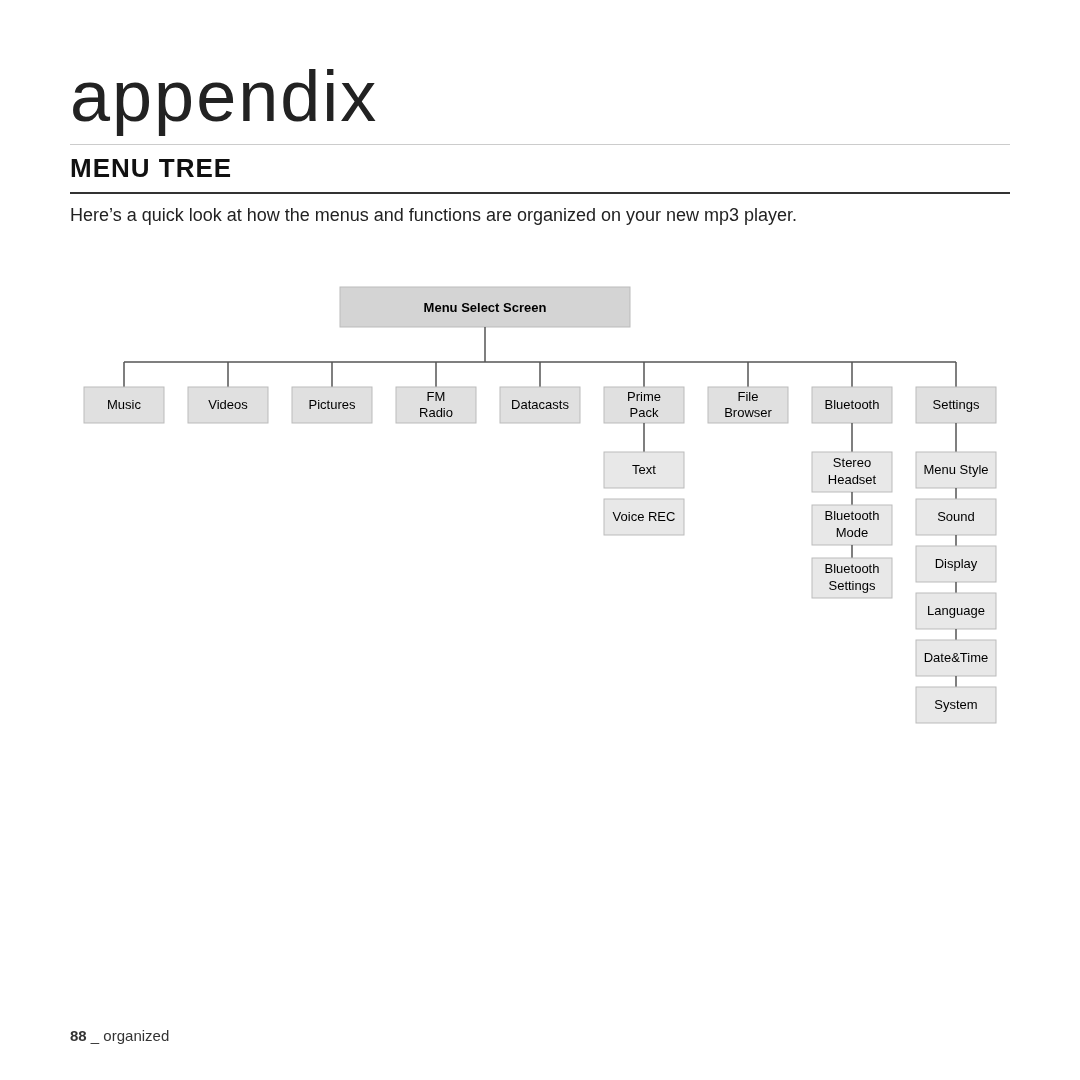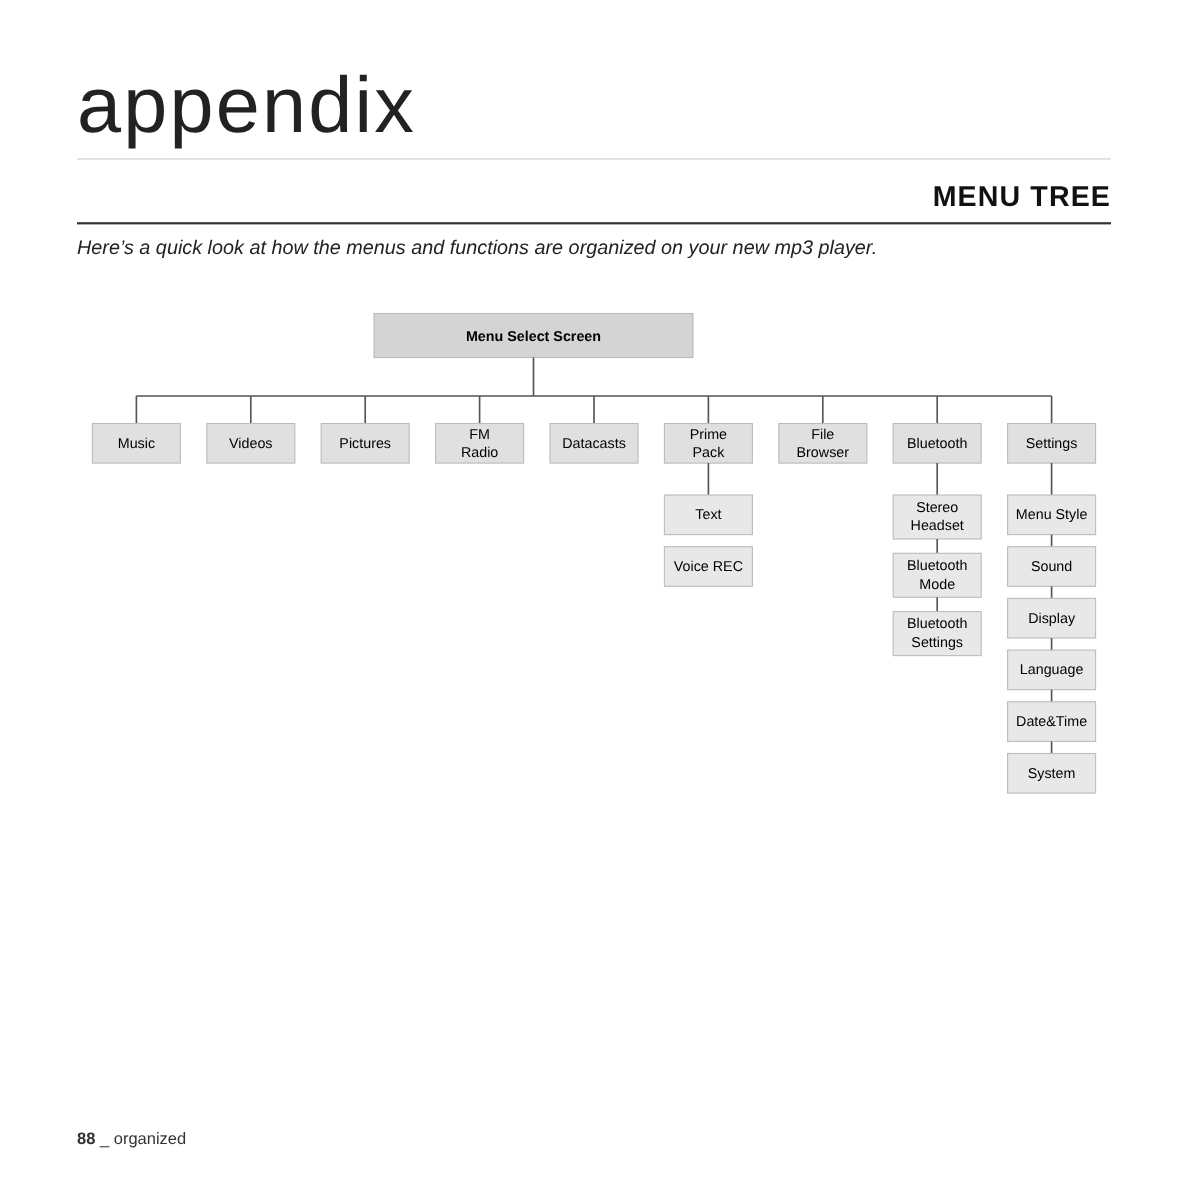--- a/index.html
+++ b/index.html
@@ -11,21 +11,21 @@
       overflow: hidden;
       position: relative;
     }
 
     .page {
       padding: 60px 70px 40px 70px;
     }
 
     .title-section {
       border-bottom: 1px solid #ccc;
-      margin-bottom: 18px;
+      margin-bottom: 8px;
       padding-bottom: 8px;
     }
 
     .appendix-title {
       font-size: 72px;
       font-weight: 200;
       letter-spacing: 2px;
       color: #222;
       font-family: Arial, sans-serif;
       line-height: 1;
@@ -34,29 +34,27 @@
 
     .menu-tree-heading {
       font-size: 26px;
       font-weight: 900;
       color: #111;
       text-transform: uppercase;
       letter-spacing: 1px;
       margin-bottom: 8px;
       border-bottom: 2px solid #333;
       padding-bottom: 8px;
-      text-align: right;
     }
 
     .description {
       font-size: 18px;
       color: #222;
-      margin-bottom: 36px;
+      margin-bottom: 48px;
       line-height: 1.5;
-      font-style: italic;
     }
 
     
     .footer {
       position: absolute;
       bottom: 36px;
       left: 70px;
       font-size: 15px;
       color: #333;
     }

